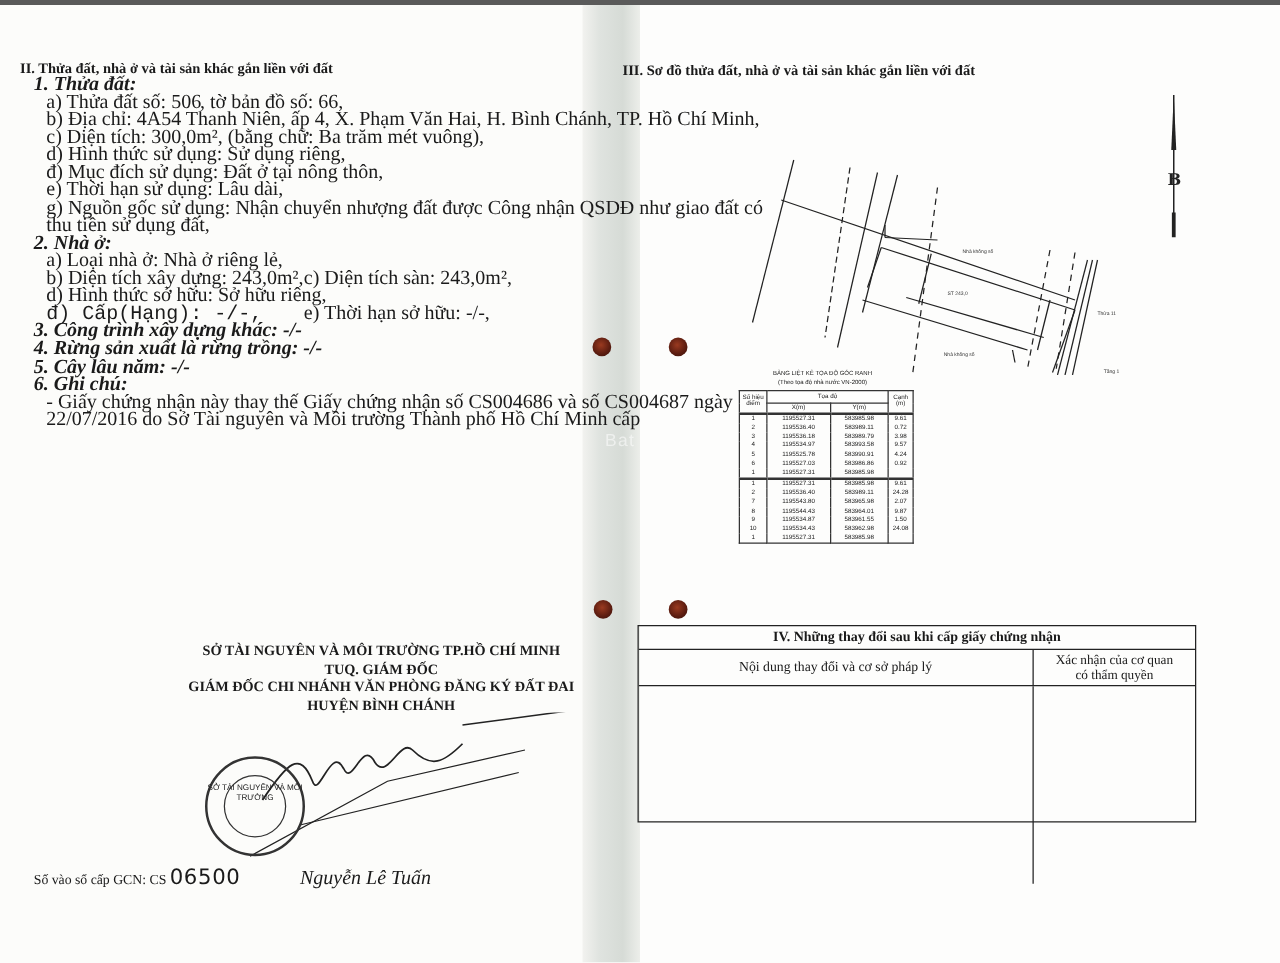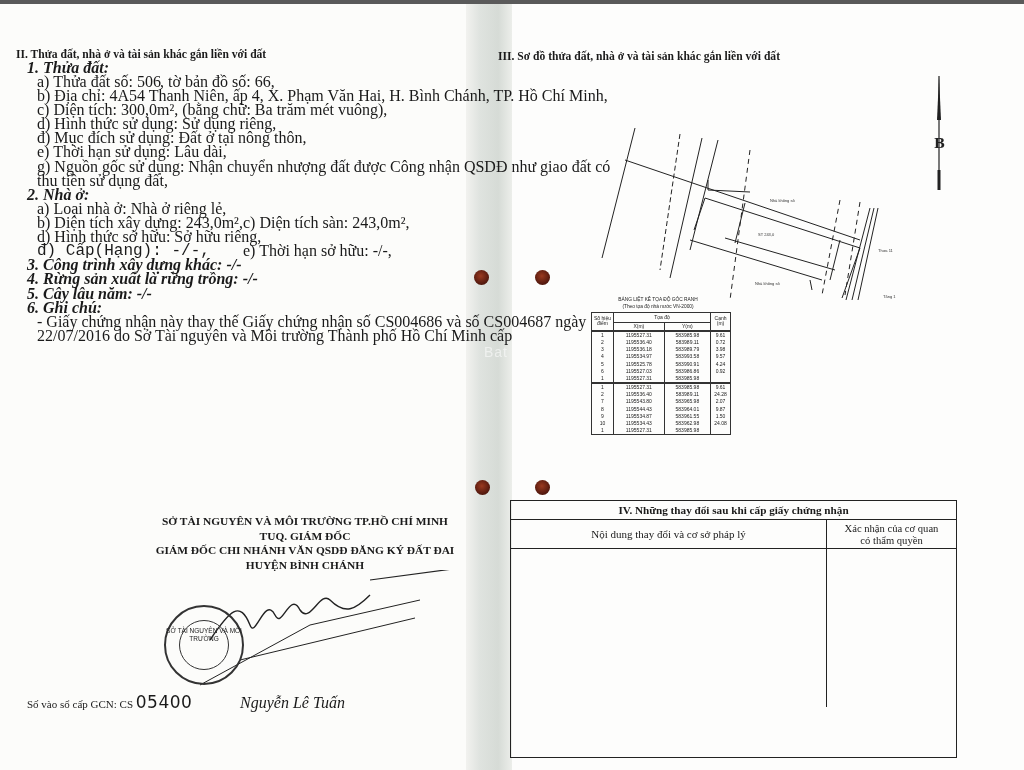--- a/index.html
+++ b/index.html
@@ -36,21 +36,21 @@
     .coord-title { position: absolute; left: 596px; top: 297px; width: 124px; text-align: center;
       font-family: "Liberation Sans", sans-serif; font-size: 4.8px; line-height: 6.5px; }
     table.coords { position: absolute; left: 591px; top: 312px; width: 140px; border-collapse: collapse;
       font-family: "Liberation Sans", sans-serif; font-size: 5px; }
     table.coords td, table.coords th { border: 1px solid #333; text-align: center; font-weight: normal; padding: 0; }
     table.coords th { height: 10px; line-height: 5.5px; }
     table.coords td { height: 7.3px; line-height: 7px; border-top: none; border-bottom: none; }
     table.coords tr.group-end td { border-bottom: 1px solid #333; }
     table.coords tr.group-start td { border-top: 2px solid #333; }
 
-    .changes { position: absolute; left: 510px; top: 500px; width: 447px; height: 258px; border: 1.5px solid #222; }
+    .changes { position: absolute; left: 510px; top: 500px; width: 447px; height: 158px; border: 1.5px solid #222; }
     .changes .hdr { height: 19px; border-bottom: 1.5px solid #222; text-align: center; font-weight: bold;
       font-size: 11.2px; line-height: 18px; }
     .changes .cols { display: flex; height: 29px; border-bottom: 1.5px solid #222; }
     .changes .c1 { width: 316px; border-right: 1.5px solid #222; text-align: center; font-size: 11px; line-height: 28px; }
     .changes .c2 { flex: 1; text-align: center; font-size: 10.6px; line-height: 11.5px; padding-top: 3px; }
     .changes .body { display: flex; height: 158px; }
     .changes .body .b1 { width: 316px; border-right: 1.5px solid #222; }
     .changes .body .b2 { flex: 1; }
 
     .watermark { position: absolute; left: 484px; top: 344px; font-family: "Liberation Sans", sans-serif;
@@ -93,39 +93,39 @@
 <div class="txt b i" style="left:27px;top:258px;">3. Công trình xây dựng khác: -/-</div>
 <div class="txt b i" style="left:27px;top:272px;font-family:Liberation Serif, serif;">4. Rừng sản xuất là rừng trồng: -/-</div>
 <div class="txt b i" style="left:27px;top:287px;">5. Cây lâu năm: -/-</div>
 <div class="txt b i" style="left:27px;top:301px;">6. Ghi chú:</div>
 <div class="txt" style="left:37px;top:315px;">- Giấy chứng nhận này thay thế Giấy chứng nhận số CS004686 và số CS004687 ngày</div>
 <div class="txt" style="left:37px;top:329px;">22/07/2016 do Sở Tài nguyên và Môi trường Thành phố Hồ Chí Minh cấp</div>
 
 <div class="sign-block">
   <div class="line b">SỞ TÀI NGUYÊN VÀ MÔI TRƯỜNG TP.HỒ CHÍ MINH</div>
   <div class="line b">TUQ. GIÁM ĐỐC</div>
-  <div class="line b">GIÁM ĐỐC CHI NHÁNH VĂN QSDĐ ĐĂNG KÝ ĐẤT ĐAI</div>
+  <div class="line b">GIÁM ĐỐC CHI NHÁNH VĂN PHÒNG ĐĂNG KÝ ĐẤT ĐAI</div>
   <div class="line b">HUYỆN BÌNH CHÁNH</div>
 </div>
 
 <svg style="position:absolute;left:170px;top:570px;" width="300" height="120" viewBox="0 0 300 120">
   <path d="M200 10 L290 -2" stroke="#222" stroke-width="1.2" fill="none"></path>
   <path d="M40 70 C60 40,70 30,80 55 C85 70,95 25,105 45 C112 60,120 20,130 40 C140 55,150 20,160 30 C175 45,185 40,200 25" stroke="#222" stroke-width="1.4" fill="none"></path>
   <path d="M30 115 L140 55 L250 30" stroke="#222" stroke-width="1" fill="none"></path>
   <path d="M70 90 L245 48" stroke="#222" stroke-width="1" fill="none"></path>
 </svg>
 
 <div class="stamp">
   <div class="inner"></div>
   <div class="stamp-text">SỞ TÀI NGUYÊN VÀ MÔI TRƯỜNG</div>
 </div>
 
 <div class="gcn-no">
   <span>Số vào sổ cấp GCN: CS</span>
-  <span class="num">05400</span>
+  <span class="num">06500</span>
 </div>
 <div class="signer">Nguyễn Lê Tuấn</div>
 
 <div class="sec-title" style="left:498px;top:50px;">III. Sơ đồ thửa đất, nhà ở và tài sản khác gắn liền với đất</div>
 
 <svg style="position:absolute;left:930px;top:70px;" width="24" height="120" viewBox="0 0 24 120">
   <path d="M9 6 L11 50 L7 50 Z" fill="#222"></path>
   <line x1="9" y1="6" x2="9" y2="118" stroke="#222" stroke-width="1.2"></line>
   <rect x="7.5" y="100" width="3" height="20" fill="#222"></rect>
   <text x="4" y="78" font-family="DejaVu Serif, serif" font-size="13" font-weight="bold" fill="#222">B</text>

